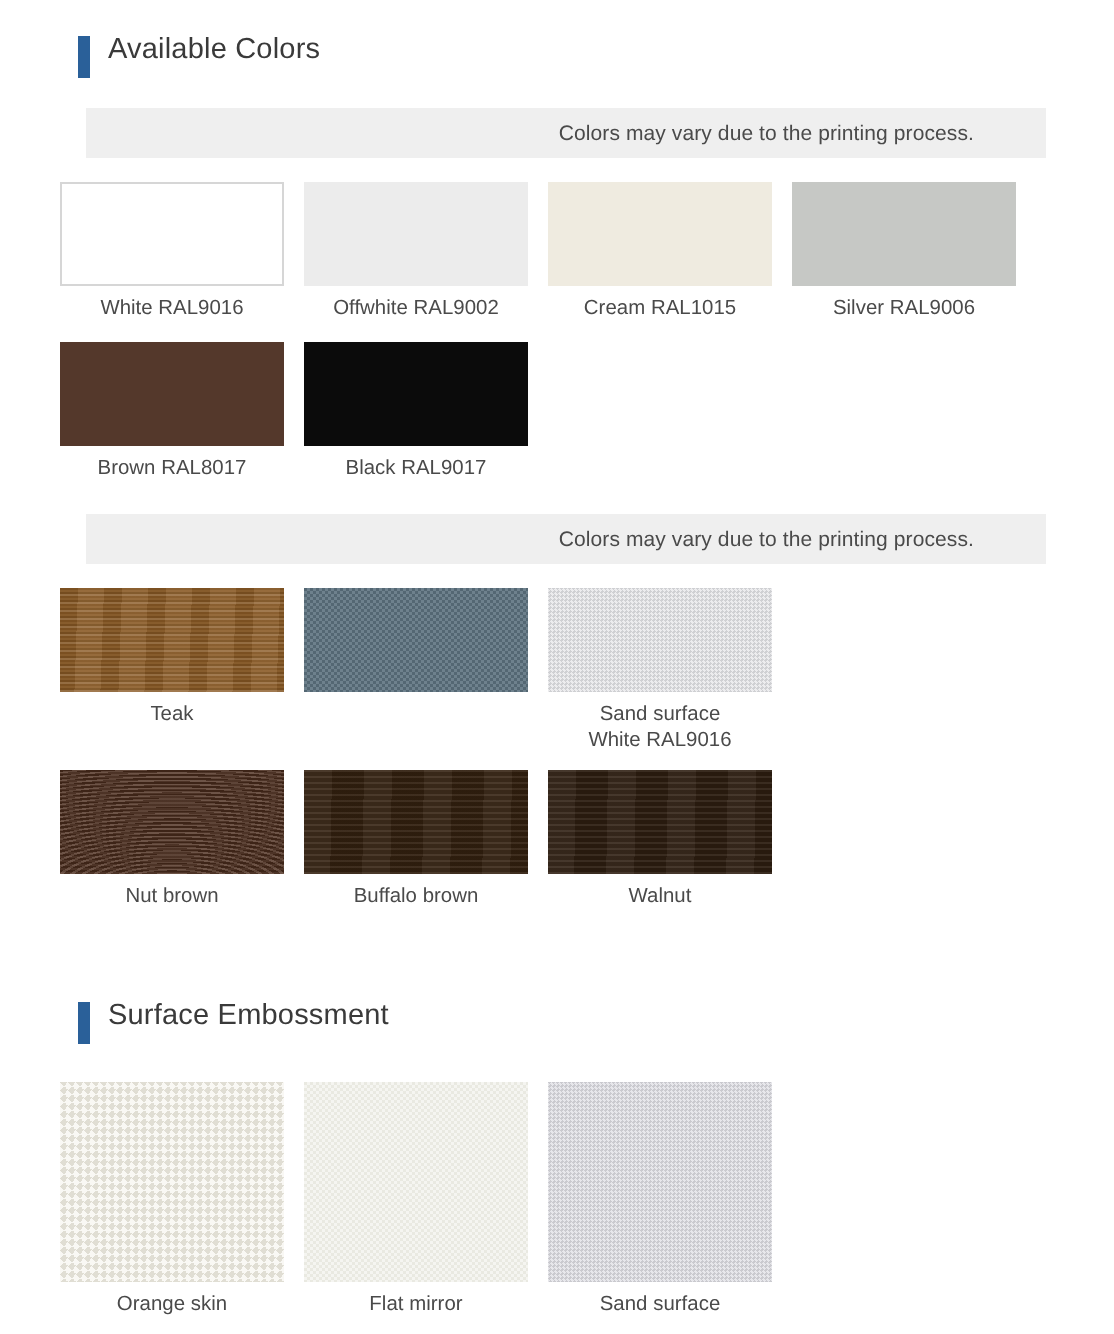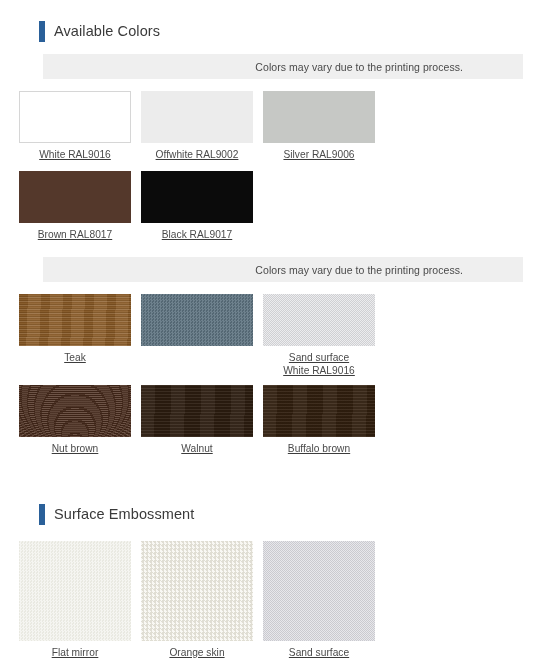--- a/index.html
+++ b/index.html
@@ -19,21 +19,20 @@
     width: 557px;
     height: 667px;
     box-sizing: border-box;
     padding: 0;
     position: relative;
   }
 
   
   .section-head {
     display: flex;
-    align-items: center;
     gap: 9px;
     padding-left: 39px;
     height: 26px;
   }
   .accent-bar {
     width: 6px;
     height: 21px;
     background: #2a6099;
     flex: 0 0 auto;
     border-radius: 0px;
@@ -49,35 +48,34 @@
   
   .notice {
     margin: 0 0 0 43px;
     width: 480px;
     height: 25px;
     background: #efefef;
     display: flex;
     align-items: center;
     justify-content: flex-end;
     box-sizing: border-box;
-    padding-right: 60px;
+    padding-right: 36px;
     text-align: right;
   }
   .notice span {
     font-size: 10.5px;
     color: #4a4a4a;
     letter-spacing: .05px;
   }
 
   
   .row {
     display: flex;
-    padding-left: 19px;
+    padding-left: 30px;
     gap: 10px;
-    text-decoration: underline;
   }
   .cell {
     width: 112px;
     display: flex;
     flex-direction: column;
     align-items: center;
   }
   .swatch {
     width: 112px;
     height: 52px;
@@ -232,20 +230,24 @@
   <div class="row">
     <div class="cell">
       <div class="swatch bordered" style="background:#ffffff"></div>
       <div class="caption">White RAL9016</div>
     </div>
     <div class="cell">
       <div class="swatch" style="background:#ececec"></div>
       <div class="caption">Offwhite RAL9002</div>
     </div>
     <div class="cell">
+      <div class="swatch" style="background:#efebe0"></div>
+      <div class="caption">Cream RAL1015</div>
+    </div>
+    <div class="cell">
       <div class="swatch" style="background:#c6c8c5"></div>
       <div class="caption">Silver RAL9006</div>
     </div>
   </div>
 
   <div class="spacer-10"></div>
 
   <div class="row">
     <div class="cell">
       <div class="swatch" style="background:#54382b"></div>
@@ -290,58 +292,58 @@
   <div class="spacer-8"></div>
 
   <div class="row">
     <div class="cell">
       <div class="swatch" style="background:#4b2c1c">
         <div class="tex tex-cathedral"></div>
       </div>
       <div class="caption">Nut brown</div>
     </div>
     <div class="cell">
+      <div class="swatch" style="background:#33200f">
+        <div class="tex tex-streak"></div>
+      </div>
+      <div class="caption">Buffalo brown</div>
+    </div>
+    <div class="cell">
       <div class="swatch" style="background:#2d1d10">
         <div class="tex tex-streak"></div>
       </div>
       <div class="caption">Walnut</div>
-    </div>
-    <div class="cell">
-      <div class="swatch" style="background:#33200f">
-        <div class="tex tex-streak"></div>
-      </div>
-      <div class="caption">Buffalo brown</div>
     </div>
     <div class="cell"></div>
   </div>
 
   <div class="spacer-28"></div>
   <div class="spacer-18"></div>
 
   <div class="section-head">
     <div class="accent-bar"></div>
     <div class="section-title">Surface Embossment</div>
   </div>
 
   <div class="spacer-14"></div>
 
   <div class="row">
     <div class="cell">
+      <div class="swatch tall" style="background:#f2f0e6">
+        <div class="tex tex-peel"></div>
+      </div>
+      <div class="caption">Orange skin</div>
+    </div>
+    <div class="cell">
       <div class="swatch tall" style="background:#f0f0e9">
         <div class="tex tex-flat"></div>
       </div>
       <div class="caption">Flat mirror</div>
     </div>
     <div class="cell">
-      <div class="swatch tall" style="background:#f2f0e6">
-        <div class="tex tex-peel"></div>
-      </div>
-      <div class="caption">Orange skin</div>
-    </div>
-    <div class="cell">
       <div class="swatch tall" style="background:#d9d9de">
         <div class="tex tex-sand"></div>
       </div>
       <div class="caption">Sand surface</div>
     </div>
   </div>
 
 </div>
 
 </body></html>

